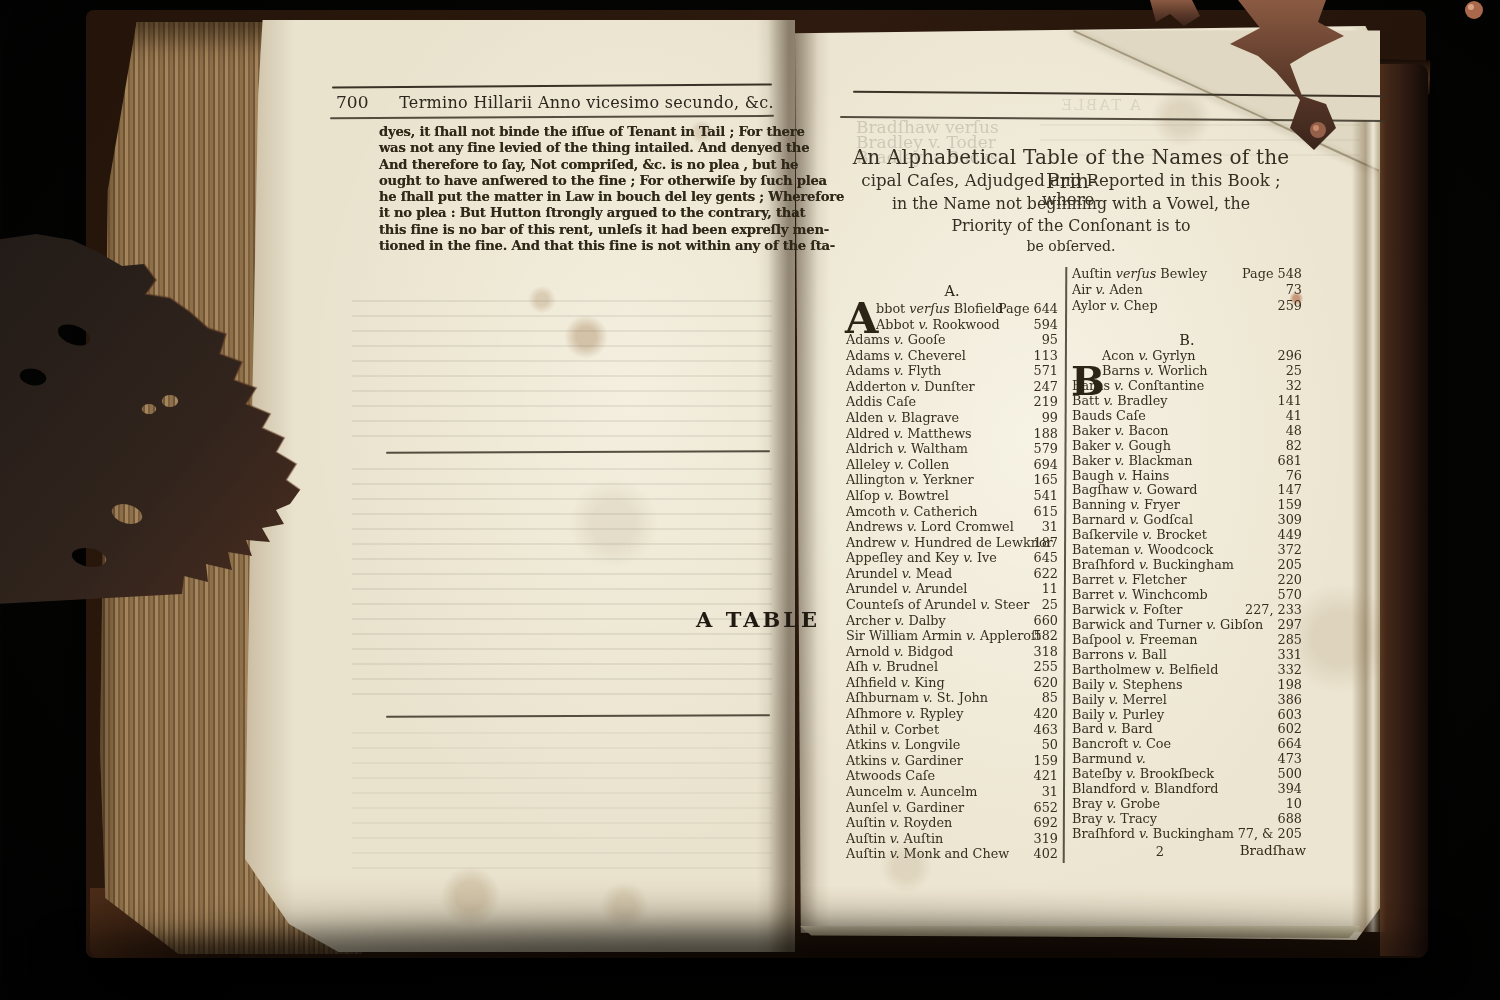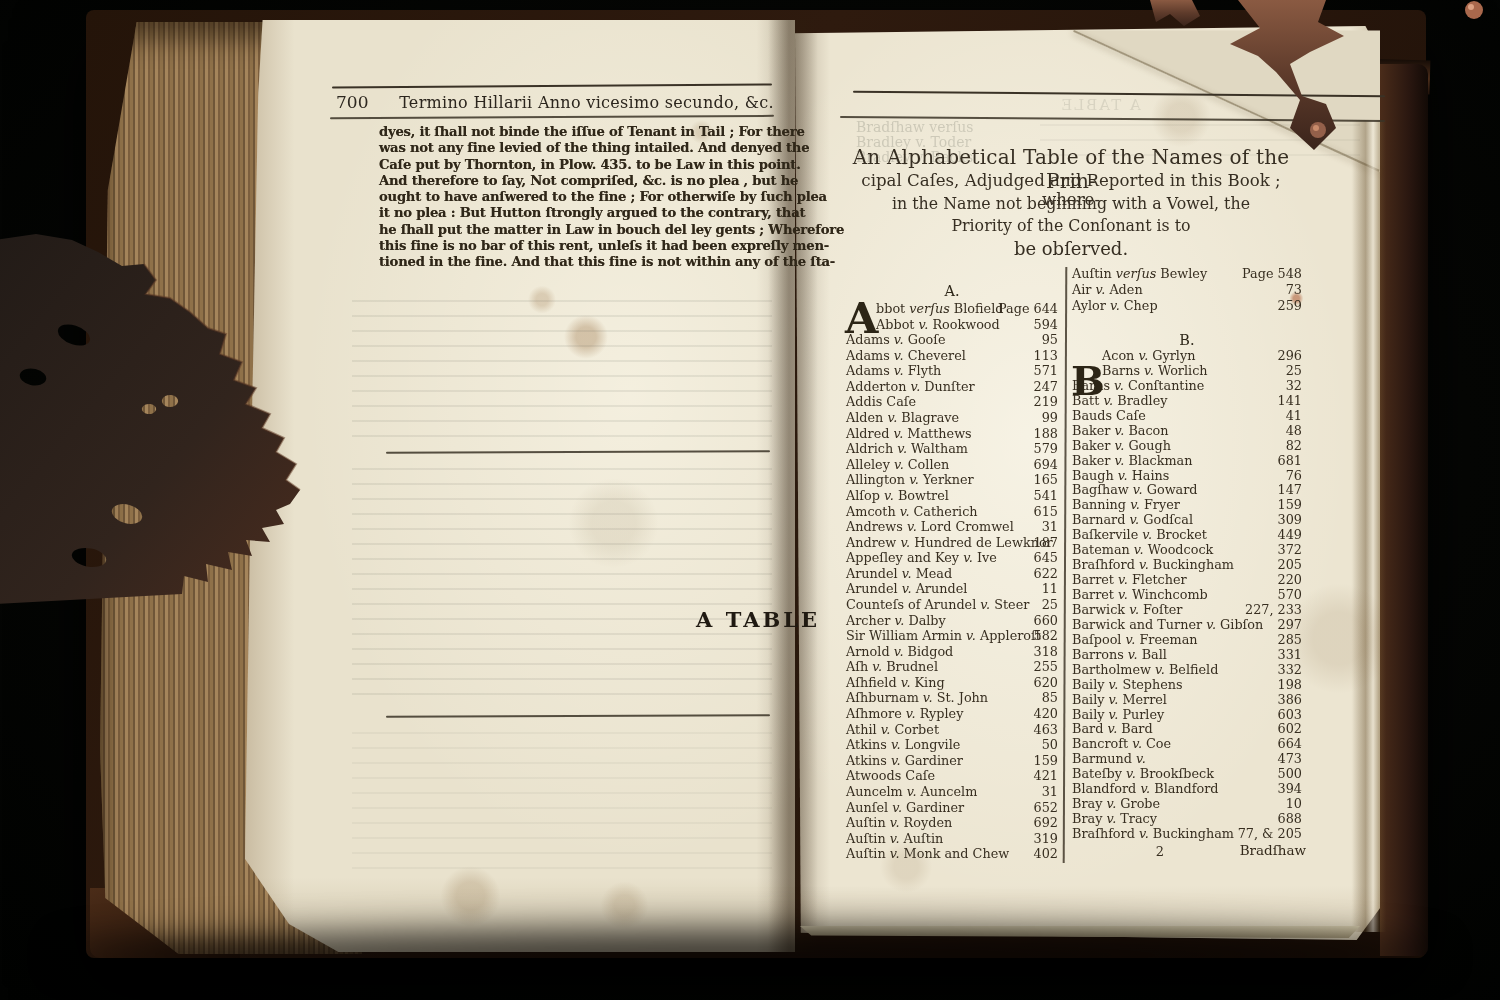--- a/index.html
+++ b/index.html
@@ -68,22 +68,22 @@
   .a-table{left:630px;top:607px;width:190px;text-align:right;font-size:21px;letter-spacing:3px;font-weight:600;color:#201a12;}
   .ghost{background:repeating-linear-gradient(180deg, rgba(96,99,88,.13) 0 2.4px, transparent 2.4px 15px);
          filter:blur(.6px);opacity:.85;}
   .ghost.light{opacity:.5;}
   
   .title-block{left:845px;top:145px;width:452px;text-align:center;color:#362e22;}
   .title-block .t0{font-size:20px;height:26px;letter-spacing:.2px;}
   .title-block .t1{font-size:16.6px;height:23px;}
   .title-block .t2{font-size:15.8px;height:22px;}
   .title-block .t3{font-size:15.8px;height:22px;}
-  .title-block .t4{font-size:18px;height:22px;}
-  .ghost-mini{color:#6a6d60;opacity:.25;font-size:14px;line-height:15px;filter:blur(.4px);}
+  .title-block .t4{font-size:14px;height:22px;}
+  .ghost-mini{color:#6a6d60;opacity:.25;font-size:17px;line-height:15px;filter:blur(.4px);}
   .ghost-atable{left:1030px;top:96px;width:140px;text-align:center;color:#6a6d60;opacity:.16;font-size:15px;
       letter-spacing:2px;transform:scaleX(-1);filter:blur(.7px);}
   .col-divider{left:1064px;top:267px;width:1.6px;height:596px;background:rgba(55,46,32,.8);transform:rotate(.25deg);}
   .tcol{color:#372e20;font-size:12.8px;}
   .tcol .sect{text-align:center;font-size:14.5px;color:#2e2719;}
   .trow{position:relative;white-space:nowrap;}
   .tcol-left .trow{height:15.58px;}
   .tcol-right .trow{height:14.95px;}
   .tcol-right .carry .trow{height:16px;}
   .trow .cpage{position:absolute;right:0;top:0;}
@@ -119,25 +119,24 @@
   <div class="abs stains-left"></div>
   <div class="abs stains-right"></div>
 
   <div class="abs rule" style="left:332px;top:85px;width:440px;transform:rotate(-.4deg);"></div>
   <div class="abs lp-pagenum">700</div>
   <div class="abs lp-running">Termino Hillarii Anno vicesimo secundo, &amp;c.</div>
   <div class="abs rule thin" style="left:330px;top:116px;width:444px;transform:rotate(-.3deg);"></div>
   <div class="abs para" id="para">
       <div class="pline">dyes, it ſhall not binde the iſſue of Tenant in Tail ; For there</div>
       <div class="pline">was not any fine levied of the thing intailed.  And denyed the</div>
-      <div class="pline">Caſe put by Thornton, in Plow. 435. to be Law in this point.</div>
       <div class="pline">And therefore to ſay, Not compriſed, &amp;c. is no plea , but he</div>
       <div class="pline">ought to have anſwered to the fine ; For otherwiſe by ſuch plea</div>
+      <div class="pline">he ſhall put the matter in Law in bouch del ley gents ; Wherefore</div>
       <div class="pline">it no plea : But Hutton ſtrongly argued to the contrary, that</div>
-      <div class="pline">he ſhall put the matter in Law in bouch del ley gents ; Wherefore</div>
       <div class="pline">this fine is no bar of this rent, unleſs it had been expreſly men-</div>
       <div class="pline">tioned in the fine.  And that this fine is not within any of the ſta-</div>
     </div>
   <div class="abs ghost" style="left:352px;top:300px;width:420px;height:145px;"></div>
   <div class="abs rule thin" style="left:386px;top:451px;width:384px;transform:rotate(-.2deg);"></div>
   <div class="abs ghost" style="left:352px;top:468px;width:420px;height:235px;"></div>
   <div class="abs a-table">A TABLE</div>
   <div class="abs rule thin" style="left:386px;top:715px;width:384px;transform:rotate(-.2deg);"></div>
   <div class="abs ghost light" style="left:352px;top:732px;width:420px;height:150px;"></div>
 

